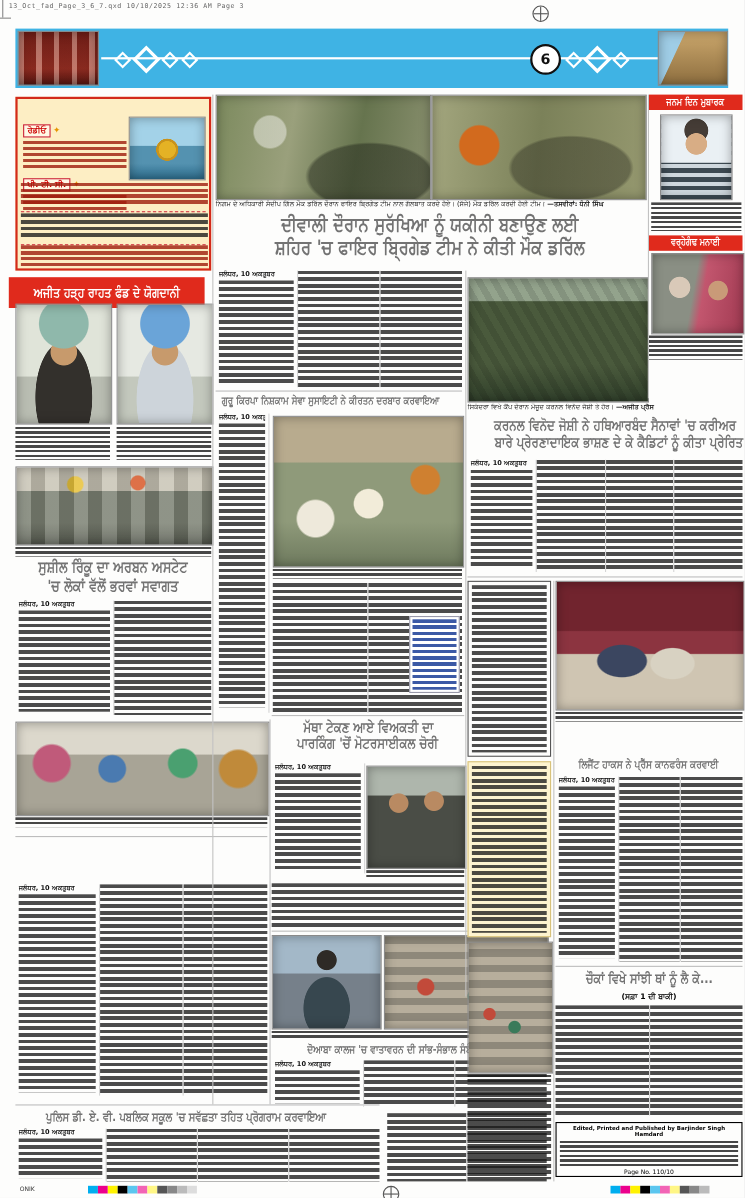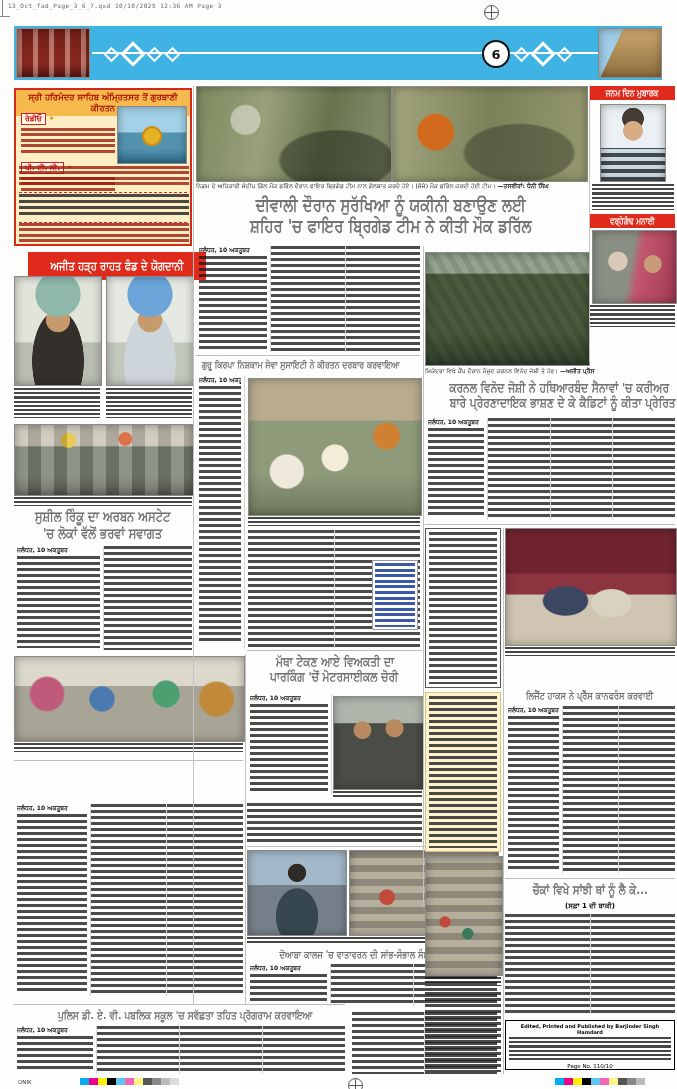--- a/index.html
+++ b/index.html
@@ -93,36 +93,35 @@
     </div>
     <div class="dgroup" style="left:502px;">
       <span class="dia sm"></span>
         <span class="dia"></span>
         <span class="dia sm"></span>
     </div>
     <div class="pgnum">6</div>
   </div>
 
   <div class="gbox">
-    <div class="gbox-title">ਸ੍ਰੀ ਹਰਿਮੰਦਰ ਸਾਹਿਬ ਅੰਮ੍ਰਿਤਸਰ ਤੋਂ ਗੁਰਬਾਣੀ ਕੀਰਤਨ</div>
     <div class="ph ph-temple" style="right:3px;top:16px;width:68px;height:56px;position:absolute;"></div>
     <div style="position:absolute;left:2px;top:16px;width:100px;">
       <span class="badge">ਰੇਡੀਓ</span><span class="star">✦</span>
       <div class="gk-red" style="height:26px;margin:1px 3px;"></div>
       <span class="badge">ਪੀ. ਟੀ. ਸੀ.</span><span class="star">✦</span>
       <div class="gk-red" style="height:16px;margin:1px 3px;"></div>
     </div>
     <div class="gk-red" style="position:absolute;left:3px;top:76px;width:170px;height:20px;"></div>
     <div class="dash" style="position:absolute;left:0;right:0;top:99px;"></div>
     <div class="gk" style="position:absolute;left:3px;top:104px;width:170px;height:22px;"></div>
     <div class="dash" style="position:absolute;left:0;right:0;top:129px;"></div>
     <div class="gk-red" style="position:absolute;left:3px;top:133px;width:170px;height:20px;"></div>
   </div>
 
-  <div class="banner" style="position:absolute;left:28px;top:252px;width:178px;height:28px;font-size:12px;">
+  <div class="banner" style="position:absolute;left:8px;top:252px;width:178px;height:28px;font-size:12px;">
     <span class="condense">ਅਜੀਤ ਹੜ੍ਹ ਰਾਹਤ ਫੰਡ ਦੇ ਯੋਗਦਾਨੀ</span>
   </div>
   <div class="ph ph-port1" style="left:14px;top:276px;width:86px;height:108px;"></div>
   <div class="ph ph-port2" style="left:106px;top:276px;width:86px;height:108px;"></div>
   <div class="gk-cap" style="position:absolute;left:14px;top:388px;width:86px;height:30px;"></div>
   <div class="gk-cap" style="position:absolute;left:106px;top:388px;width:86px;height:30px;"></div>
 
   <div class="ph ph-group" style="left:14px;top:424px;width:178px;height:70px;"></div>
   <div class="gk-cap" style="position:absolute;left:14px;top:497px;width:178px;height:9px;"></div>
   <div class="hl" style="position:absolute;left:14px;top:508px;width:178px;font-size:14px;">
@@ -143,21 +142,21 @@
   <div class="cols" style="position:absolute;left:14px;top:804px;width:229px;height:192px;">
     <div class="col">
       <div class="dateline">ਜਲੰਧਰ, 10 ਅਕਤੂਬਰ</div>
       <div class="gk" style="height:180px;"></div>
     </div>
     <div class="col gk"></div>
     <div class="col gk"></div>
   </div>
 
   <div class="hr" style="left:14px;top:1004px;width:331px;"></div>
-  <div class="hl" style="position:absolute;left:20px;top:1010px;width:331px;font-size:11px;">
+  <div class="hl" style="position:absolute;left:4px;top:1010px;width:331px;font-size:11px;">
     <span class="condense">ਪੁਲਿਸ ਡੀ. ਏ. ਵੀ. ਪਬਲਿਕ ਸਕੂਲ 'ਚ ਸਵੱਛਤਾ ਤਹਿਤ ਪ੍ਰੋਗਰਾਮ ਕਰਵਾਇਆ</span>
   </div>
   <div class="cols" style="position:absolute;left:14px;top:1026px;width:331px;height:48px;">
     <div class="col">
       <div class="dateline">ਜਲੰਧਰ, 10 ਅਕਤੂਬਰ</div>
       <div class="gk" style="height:36px;"></div>
     </div>
     <div class="col gk"></div>
     <div class="col gk"></div>
     <div class="col gk"></div>

